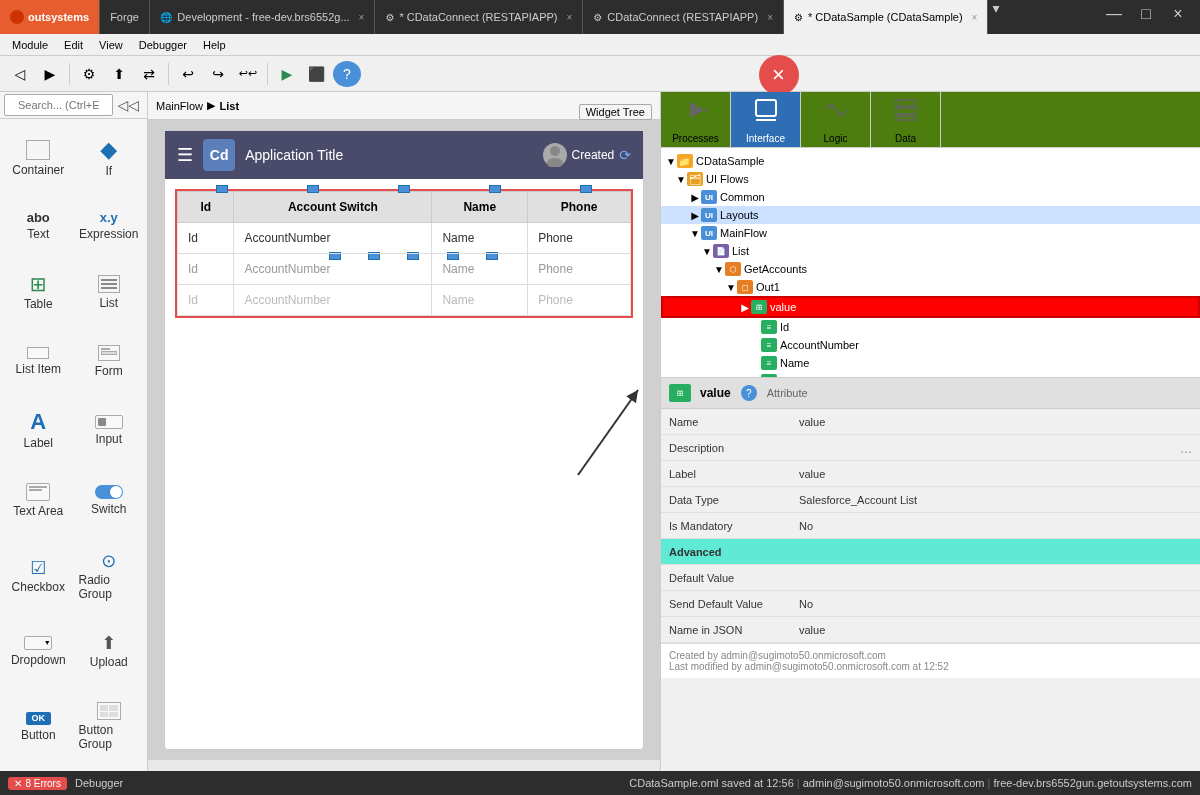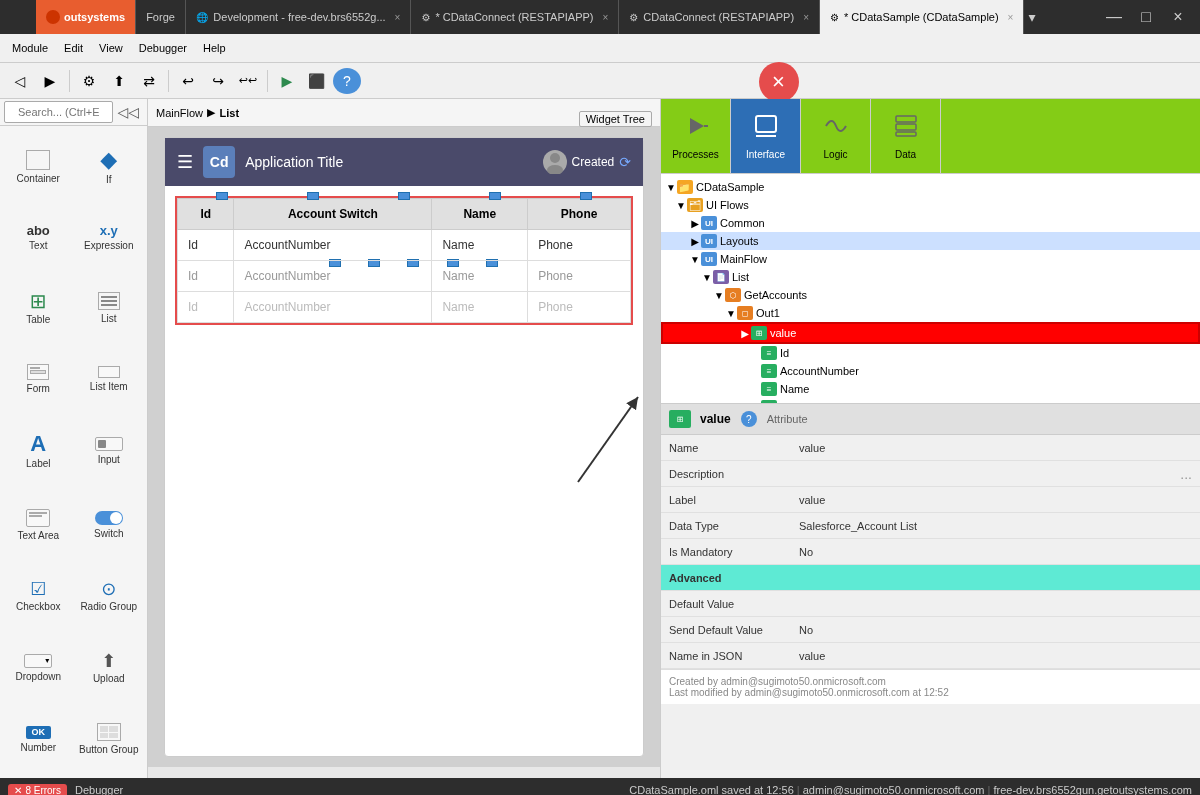--- a/index.html
+++ b/index.html
@@ -1,42 +1,42 @@
 <!DOCTYPE html>
 <html><head>
   <meta charset="utf-8">
   <style>
     * { box-sizing: border-box; margin: 0; padding: 0; }
     body { font-family: 'Segoe UI', Arial, sans-serif; font-size: 12px; background: #f0f0f0; overflow: hidden; width: 1200px; height: 795px; }
 
     
-    .top-tabs { display: flex; align-items: center; background: #2d2d2d; height: 34px; padding-left: 36px; }
+    .top-tabs { display: flex; align-items: flex-start; background: #2d2d2d; height: 34px; }
     .tab-item { display: flex; align-items: center; padding: 0 10px; height: 34px; font-size: 11px; color: #ccc; border-right: 1px solid #555; cursor: pointer; gap: 5px; }
     .tab-item.active { background: #f0f0f0; color: #000; }
     .tab-item .tab-close { color: #999; font-size: 10px; margin-left: 4px; }
 
     
-    .menu-bar { background: #f0f0f0; height: 29px; display: flex; align-items: center; padding: 0 4px; border-bottom: 1px solid #ccc; }
+    .menu-bar { background: #f0f0f0; height: 22px; display: flex; align-items: center; padding: 0 4px; border-bottom: 1px solid #ccc; }
     .menu-bar span { padding: 0 8px; font-size: 11px; cursor: pointer; }
 
     
     .toolbar { background: #f0f0f0; height: 36px; display: flex; align-items: center; padding: 0 6px; border-bottom: 1px solid #ccc; gap: 2px; }
     .toolbar-btn { width: 28px; height: 26px; background: #f0f0f0; border: 1px solid transparent; border-radius: 2px; cursor: pointer; display: flex; align-items: center; justify-content: center; font-size: 14px; }
     .toolbar-sep { width: 1px; height: 22px; background: #ccc; margin: 0 3px; }
 
     
     .main-layout { display: flex; height: calc(795px - 34px - 22px - 36px - 24px); }
 
     
     .left-panel { width: 148px; background: #f5f5f5; border-right: 1px solid #ccc; display: flex; flex-direction: column; }
     .search-input { width: 100%; height: 22px; border: 1px solid #aaa; padding: 0 4px; font-size: 11px; border-radius: 2px; }
     .widget-grid { display: grid; grid-template-columns: 1fr 1fr; gap: 2px; padding: 4px; overflow-y: auto; flex: 1; }
     .widget-item { display: flex; flex-direction: column; align-items: center; justify-content: center; padding: 6px 4px; cursor: pointer; border-radius: 3px; gap: 3px; }
     .widget-icon { font-size: 20px; line-height: 1; }
-    .widget-label { font-size: 10px; text-align: right; color: #333; }
+    .widget-label { font-size: 12px; text-align: left; color: #333; }
     .widget-icon-blue { color: #1e6eb5; }
 
     
     .center-panel { flex: 1; background: #e8e8e8; display: flex; flex-direction: column; overflow: hidden; }
     .breadcrumb-bar { background: #f5f5f5; border-bottom: 1px solid #ccc; height: 28px; display: flex; align-items: center; padding: 0 8px; gap: 4px; font-size: 11px; justify-content: space-between; }
     .canvas-area { flex: 1; overflow: auto; background: #d0d0d0; display: flex; flex-direction: column; align-items: center; padding: 10px; position: relative; }
     .phone-frame { background: white; width: 480px; min-height: 620px; border: 1px solid #ccc; border-radius: 4px; }
     .phone-header { background: #4a4a6a; color: white; height: 48px; display: flex; align-items: center; padding: 0 12px; gap: 10px; font-size: 14px; }
     .hamburger { font-size: 18px; }
     .app-avatar { width: 32px; height: 32px; background: #5b7fba; border-radius: 4px; display: flex; align-items: center; justify-content: center; color: white; font-weight: bold; font-size: 14px; }
@@ -47,21 +47,21 @@
     
     .table-container { position: relative; margin: 10px; border: 2px solid #e54c4c; }
     .data-table { width: 100%; border-collapse: collapse; }
     .data-table th { background: #e0e0e0; border: 1px solid #ccc; padding: 8px 10px; font-weight: bold; font-size: 12px; }
     .data-table td { border: 1px solid #ddd; padding: 8px 10px; font-size: 12px; color: #333; }
     .data-table tr:nth-child(even) td { color: #999; }
     .data-table tr:nth-child(3) td { color: #bbb; }
 
     
     .right-panel { width: 540px; background: #f0f0f0; border-left: 1px solid #ccc; display: flex; flex-direction: column; }
-    .right-top { height: 75px; background: #84cc16; border-bottom: 1px solid #ccc; display: flex; align-items: stretch; }
+    .right-top { height: 56px; background: #4d7c0f; border-bottom: 1px solid #ccc; display: flex; align-items: stretch; }
     .right-top-btn { display: flex; flex-direction: column; align-items: center; justify-content: center; width: 70px; border-right: 1px solid #ccc; padding: 6px; cursor: pointer; font-size: 10px; gap: 3px; }
     .right-top-btn.active { background: #2d6eb5; color: white; }
     .right-top-icon { font-size: 22px; }
 
     
     .tree-panel { height: 230px; background: white; border-bottom: 1px solid #ccc; overflow-y: auto; padding: 4px 0; }
     .tree-item { display: flex; align-items: center; padding: 2px 4px; cursor: pointer; font-size: 11px; white-space: nowrap; }
     .tree-arrow { width: 12px; display: inline-flex; align-items: center; justify-content: center; font-size: 10px; }
     .tree-icon { width: 16px; height: 14px; margin-right: 3px; display: inline-flex; align-items: center; justify-content: center; font-size: 10px; border-radius: 2px; }
     .icon-folder { background: #f5a623; color: white; }
@@ -201,33 +201,33 @@
       <div class="widget-item">
         <div class="widget-icon" style="color:#888; font-size:16px; border:1px solid #aaa; width:22px; height:18px; display:flex; flex-direction:column; justify-content:center; padding:2px; gap:2px;">
           <div style="height:2px; background:#888;"></div>
           <div style="height:2px; background:#888;"></div>
           <div style="height:2px; background:#888;"></div>
         </div>
         <span class="widget-label">List</span>
       </div>
 
       <div class="widget-item">
+        <div class="widget-icon" style="border:1px solid #aaa; width:22px; height:12px; background:#f8f8f8;"></div>
+        <span class="widget-label">List Item</span>
+      </div>
+
+      <div class="widget-item">
         <div class="widget-icon" style="border:1px solid #aaa; width:22px; height:16px; background:#f8f8f8; display:flex; flex-direction:column; padding:2px; gap:1px;">
           <div style="height:2px; background:#aaa; width:60%;"></div>
           <div style="height:4px; background:#ddd; border:1px solid #aaa;"></div>
         </div>
         <span class="widget-label">Form</span>
       </div>
 
       <div class="widget-item">
-        <div class="widget-icon" style="border:1px solid #aaa; width:22px; height:12px; background:#f8f8f8;"></div>
-        <span class="widget-label">List Item</span>
-      </div>
-
-      <div class="widget-item">
         <div class="widget-icon" style="font-size:22px; color:#1e6eb5; font-weight:bold;">A</div>
         <span class="widget-label">Label</span>
       </div>
 
       <div class="widget-item">
         <div class="widget-icon" style="border:1px solid #aaa; width:28px; height:14px; background:#f8f8f8; border-radius:2px; display:flex; align-items:center; padding:2px;">
           <div style="width:8px; height:8px; background:#888; border-radius:1px;"></div>
         </div>
         <span class="widget-label">Input</span>
       </div>
@@ -264,21 +264,21 @@
         <span class="widget-label">Dropdown</span>
       </div>
 
       <div class="widget-item">
         <div class="widget-icon" style="font-size:18px; color:#555;">⬆</div>
         <span class="widget-label">Upload</span>
       </div>
 
       <div class="widget-item">
         <div class="widget-icon" style="background:#1e6eb5; color:white; padding:2px 6px; border-radius:2px; font-size:9px; font-weight:bold;">OK</div>
-        <span class="widget-label">Number</span>
+        <span class="widget-label">Button</span>
       </div>
 
       <div class="widget-item">
         <div class="widget-icon" style="border:1px solid #aaa; width:24px; height:18px; display:grid; grid-template-columns:1fr 1fr; gap:1px; padding:2px; background:#f8f8f8;">
           <div style="background:#ddd;"></div>
           <div style="background:#ddd;"></div>
           <div style="background:#ddd;"></div>
           <div style="background:#ddd;"></div>
         </div>
         <span class="widget-label">Button Group</span>

